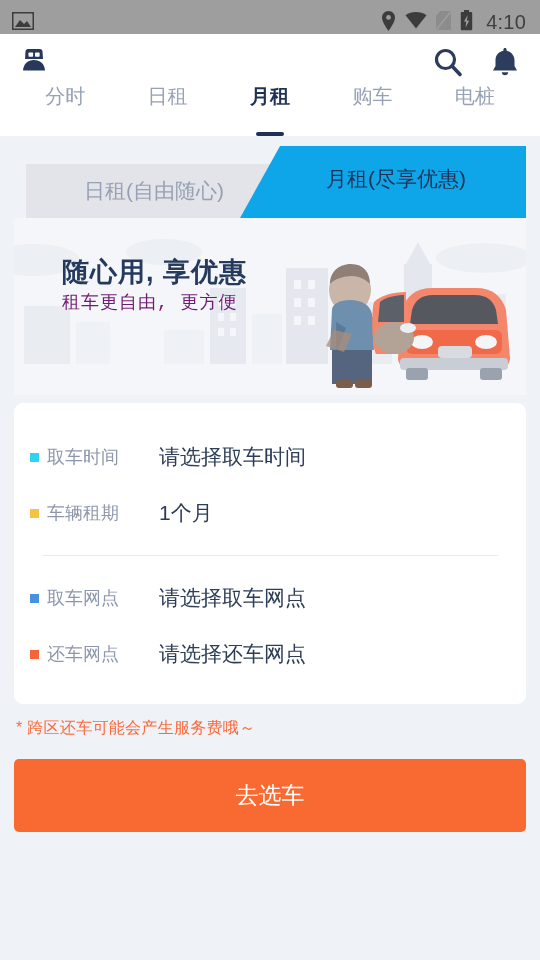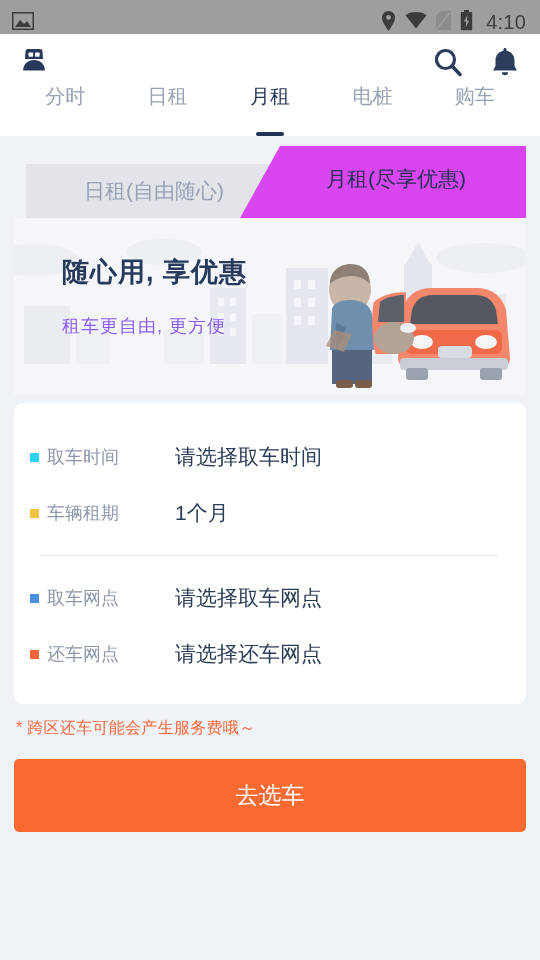--- a/index.html
+++ b/index.html
@@ -34,69 +34,69 @@
   .tabs {
     height:46px; background:#ffffff;
     display:flex; align-items:flex-end; justify-content:space-around;
     padding:0 14px;
   }
   .tab {
     position:relative; flex:1; text-align:center;
     font-size:20px; color:#97a1b5; padding-bottom:26px;
     white-space:nowrap;
   }
-  .tab.active { color:#1f3254; font-weight:normal; }
+  .tab.active { color:#1f3254; font-weight:bold; }
   .tab.active::after {
     content:""; position:absolute; left:50%; transform:translateX(-50%);
     bottom:0; width:28px; height:4px; background:#1f3254; border-radius:2px;
   }
 
   
   .subtabs {
     position:relative; height:72px; margin:0 14px; margin-top:10px;
   }
   .subtab {
     position:absolute; bottom:0; display:flex;
     align-items:center; justify-content:center;
     font-size:21px; white-space:nowrap;
   }
   .subtab-left {
     left:12px; width:300px; height:54px; background:#e2e4e9; color:#97a1b5;
     clip-path:polygon(0 0, 100% 0, 84% 100%, 0 100%);
     padding-right:44px;
   }
   .subtab-right {
-    right:0; width:286px; height:72px; background:#d946ef; color:#1f3254;
+    right:0; width:286px; height:72px; background:#0ea5e9; color:#1f3254;
     clip-path:polygon(14% 0, 100% 0, 100% 100%, 0 100%);
     padding-left:26px; padding-bottom:6px;
   }
 
   
   .banner {
     position:relative; margin:0 14px; height:177px;
     background:#f4f6f9; overflow:hidden;
   }
   .banner-text { position:absolute; left:48px; top:36px; z-index:3; }
   .banner-title {
     font-size:27px; font-weight:bold; color:#253a5c; letter-spacing:1px;
   }
   .banner-sub {
-    margin-top:24px; font-size:18px; color:#8b5cf6; letter-spacing:1px;
+    margin-top:0; font-size:18px; color:#701a75; letter-spacing:1px;font-family:Liberation Mono, monospace;
   }
   .banner-art { position:absolute; inset:0; z-index:1; }
 
   
   .card {
     margin:8px 14px 0; background:#ffffff; border-radius:9px;
     padding:26px 0 22px;
   }
   .row { display:flex; align-items:center; padding:14px 16px; }
   .bullet { width:9px; height:9px; flex:0 0 9px; margin-right:8px; }
   .row-label { font-size:18px; color:#8d97ab; width:112px; flex:0 0 112px; }
-  .row-value { font-size:21px; color:#2c3d57;margin-left:16px; }
+  .row-value { font-size:21px; color:#2c3d57; }
   .row-value.muted { color:#2c3d57; }
   .divider { height:1px; background:#e8eaee; margin:14px 28px; }
 
   
   .note {
     margin:14px 0 0 16px; font-size:16px; color:#fa6a3c; letter-spacing:.3px;
   }
   .cta {
     margin:20px 14px 0; height:73px; background:#f96a33;
     border-radius:5px; color:#ffffff; font-size:23px;
@@ -169,22 +169,22 @@
         <path d="M15 2 C15.9 2 16.6 2.7 16.6 3.6 V4.8 C21.3 5.6 24.5 9.4 24.5 14.2 V20 L27 24.5 H3 L5.5 20 V14.2 C5.5 9.4 8.7 5.6 13.4 4.8 V3.6 C13.4 2.7 14.1 2 15 2 Z" fill="#2b3c5c"></path>
         <path d="M11.8 26.3 H18.2 C18.2 28 16.8 29.3 15 29.3 C13.2 29.3 11.8 28 11.8 26.3 Z" fill="#2b3c5c"></path>
       </svg>
     </span>
   </div>
 
   <div class="tabs">
     <div class="tab">分时</div>
     <div class="tab">日租</div>
     <div class="tab active">月租</div>
+    <div class="tab">购车</div>
     <div class="tab">电桩</div>
-    <div class="tab">购车</div>
   </div>
 
   <div class="subtabs">
     <div class="subtab subtab-left">日租(自由随心)</div>
     <div class="subtab subtab-right">月租(尽享优惠)</div>
   </div>
 
   <div class="banner">
     <svg class="banner-art" viewBox="0 0 512 177" preserveAspectRatio="none">
       <rect x="0" y="0" width="512" height="177" fill="#f4f6f9"></rect>

